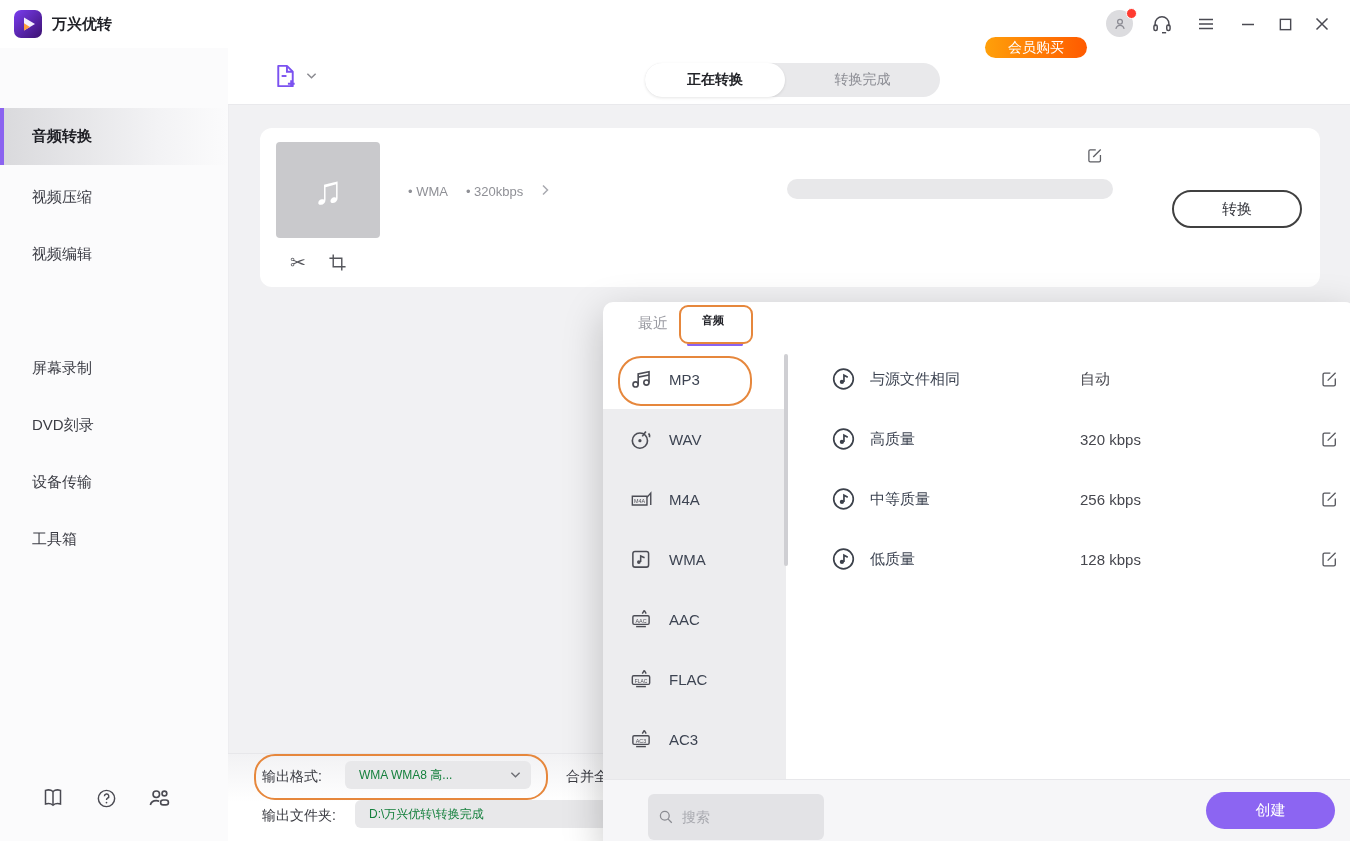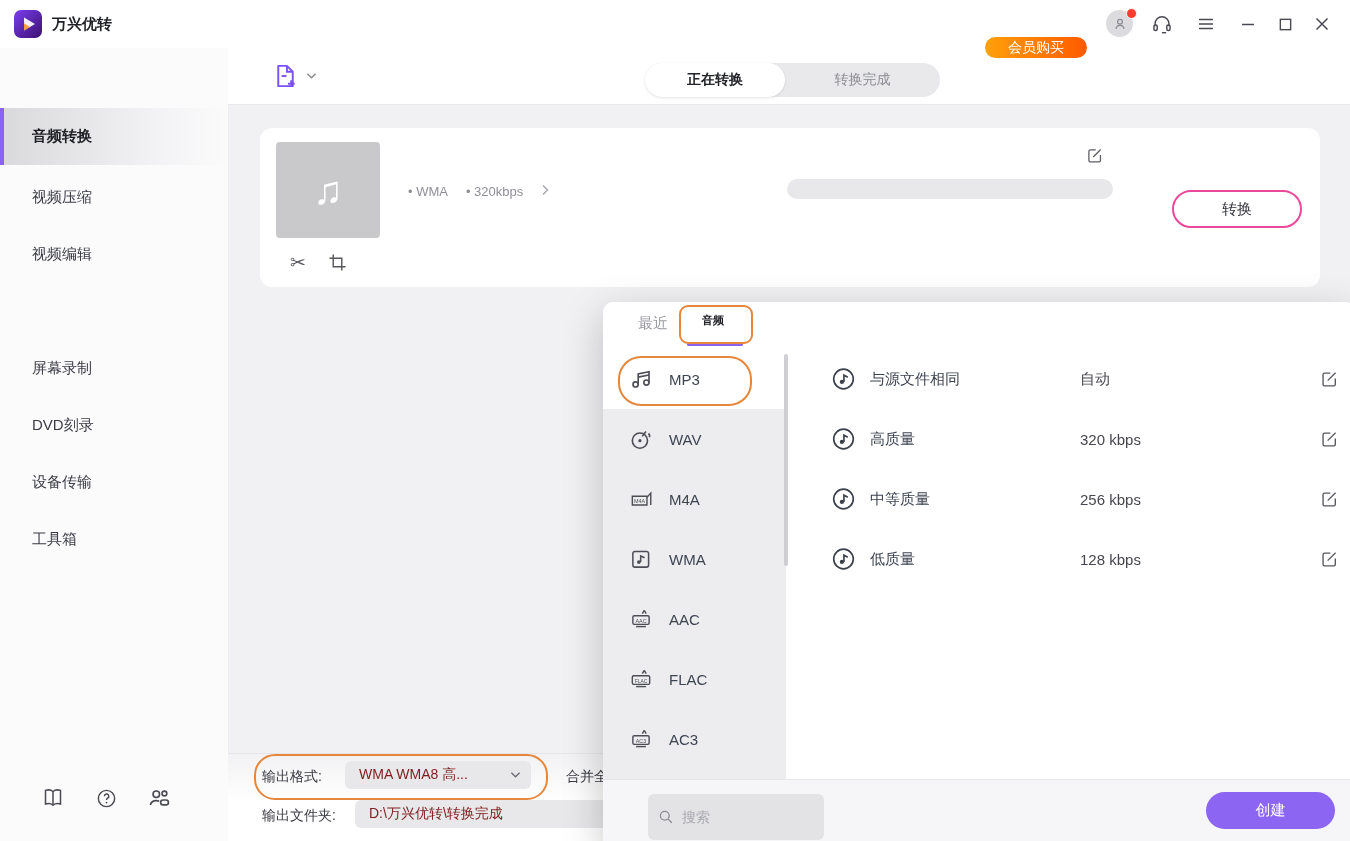--- a/index.html
+++ b/index.html
@@ -41,21 +41,21 @@
   .card{position:absolute;left:32px;top:24px;width:1060px;height:159px;background:#fff;border-radius:12px;}
   .thumb{position:absolute;left:16px;top:14px;width:104px;height:96px;background:#c9c9cc;border-radius:4px;
     display:flex;align-items:center;justify-content:center;color:#fff;font-size:40px;}
   .clip-tools{position:absolute;left:16px;top:116px;width:150px;height:36px;display:flex;align-items:center;gap:22px;color:#55565c;padding-left:14px;box-sizing:border-box;}
   .task-title{position:absolute;left:160px;top:18px;width:700px;font-size:15.5px;color:#2b2c33;white-space:nowrap;}
   .task-title .amp{color:#cf7a3e;}
   .title-edit{position:absolute;left:826px;top:19px;color:#5c5d63;cursor:pointer;}
   .task-meta{position:absolute;left:148px;top:56px;display:flex;align-items:flex-start;gap:18px;font-size:13px;color:#8f9096;}
   .progress{position:absolute;left:527px;top:51px;width:326px;height:20px;background:#e8e8ea;border-radius:10px;}
   .convert-btn{position:absolute;left:912px;top:62px;width:130px;height:38px;border-radius:19px;background:#fff;
-    border:2px solid #ec4899;box-sizing:border-box;display:flex;align-items:center;justify-content:center;
+    border:2px solid #404040;box-sizing:border-box;display:flex;align-items:center;justify-content:center;
     font-size:15px;color:#33343b;cursor:pointer;}
   
   .dialog{position:absolute;left:375px;top:198px;width:752px;height:547px;background:#fff;border-radius:10px;
     box-shadow:0 12px 40px rgba(0,0,0,.22);z-index:20;}
   .dlg-tab-recent{position:absolute;left:35px;top:12px;font-size:15px;color:#9a9ba2;cursor:pointer;}
   .dlg-tab-audio{position:absolute;left:99px;top:11px;font-size:11px;font-weight:bold;color:#222329;cursor:pointer;}
   .dlg-underline{position:absolute;left:84px;top:41px;width:56px;height:3px;border-radius:2px;background:#8b63f0;}
   .dlg-left{position:absolute;left:0;top:47px;width:183px;height:430px;background:#ededef;}
   .fmt-row{position:absolute;left:0;width:183px;height:60px;cursor:pointer;}
   .fmt-row.selected{background:#fff;}
@@ -71,21 +71,21 @@
   .search-box{position:absolute;left:45px;top:14px;width:176px;height:46px;background:#e3e3e6;border-radius:6px;display:flex;align-items:center;}
   .search-box svg{margin:0 6px 0 10px;flex:none;color:#8a8b91;}
   .search-box input{border:none;background:transparent;outline:none;width:120px;font-size:14px;color:#3a3b41;font-family:"Liberation Sans",sans-serif;}
   .search-box input::placeholder{color:#a9aab0;}
   .create-btn{position:absolute;left:603px;top:12px;width:129px;height:37px;border-radius:19px;background:#8c65f2;
     color:#fff;font-size:15px;display:flex;align-items:center;justify-content:center;cursor:pointer;}
   
   .bottombar{position:absolute;left:228px;top:753px;width:1122px;height:88px;background:linear-gradient(#f2f2f4,#ffffff 55%);border-top:1px solid #e7e7ea;z-index:6;}
   .fld-label{font-size:14px;color:#3a3b42;}
   .drop{background:#e8e8ea;border-radius:6px;display:flex;align-items:center;box-sizing:border-box;
-    padding:0 10px 0 14px;font-size:14px;color:#7f1d1d;cursor:pointer;justify-content:space-between;}
+    padding:0 10px 0 14px;font-size:12px;color:#15803d;cursor:pointer;justify-content:space-between;}
   .toggle{position:absolute;left:435px;top:9px;width:38px;height:22px;border-radius:11px;background:#c9c9ce;cursor:pointer;}
   .toggle .knob{position:absolute;left:2px;top:2px;width:18px;height:18px;border-radius:50%;background:#fff;box-shadow:0 1px 2px rgba(0,0,0,.2);}
   .convert-all{position:absolute;left:968px;top:26px;width:130px;height:35px;border-radius:18px;background:#a189f2;
     color:#fff;font-size:15px;display:flex;align-items:center;justify-content:center;cursor:pointer;}
   
   .annot{position:absolute;border:2px solid #e6873c;pointer-events:none;z-index:25;}
 </style>
 </head>
 <body>
 

